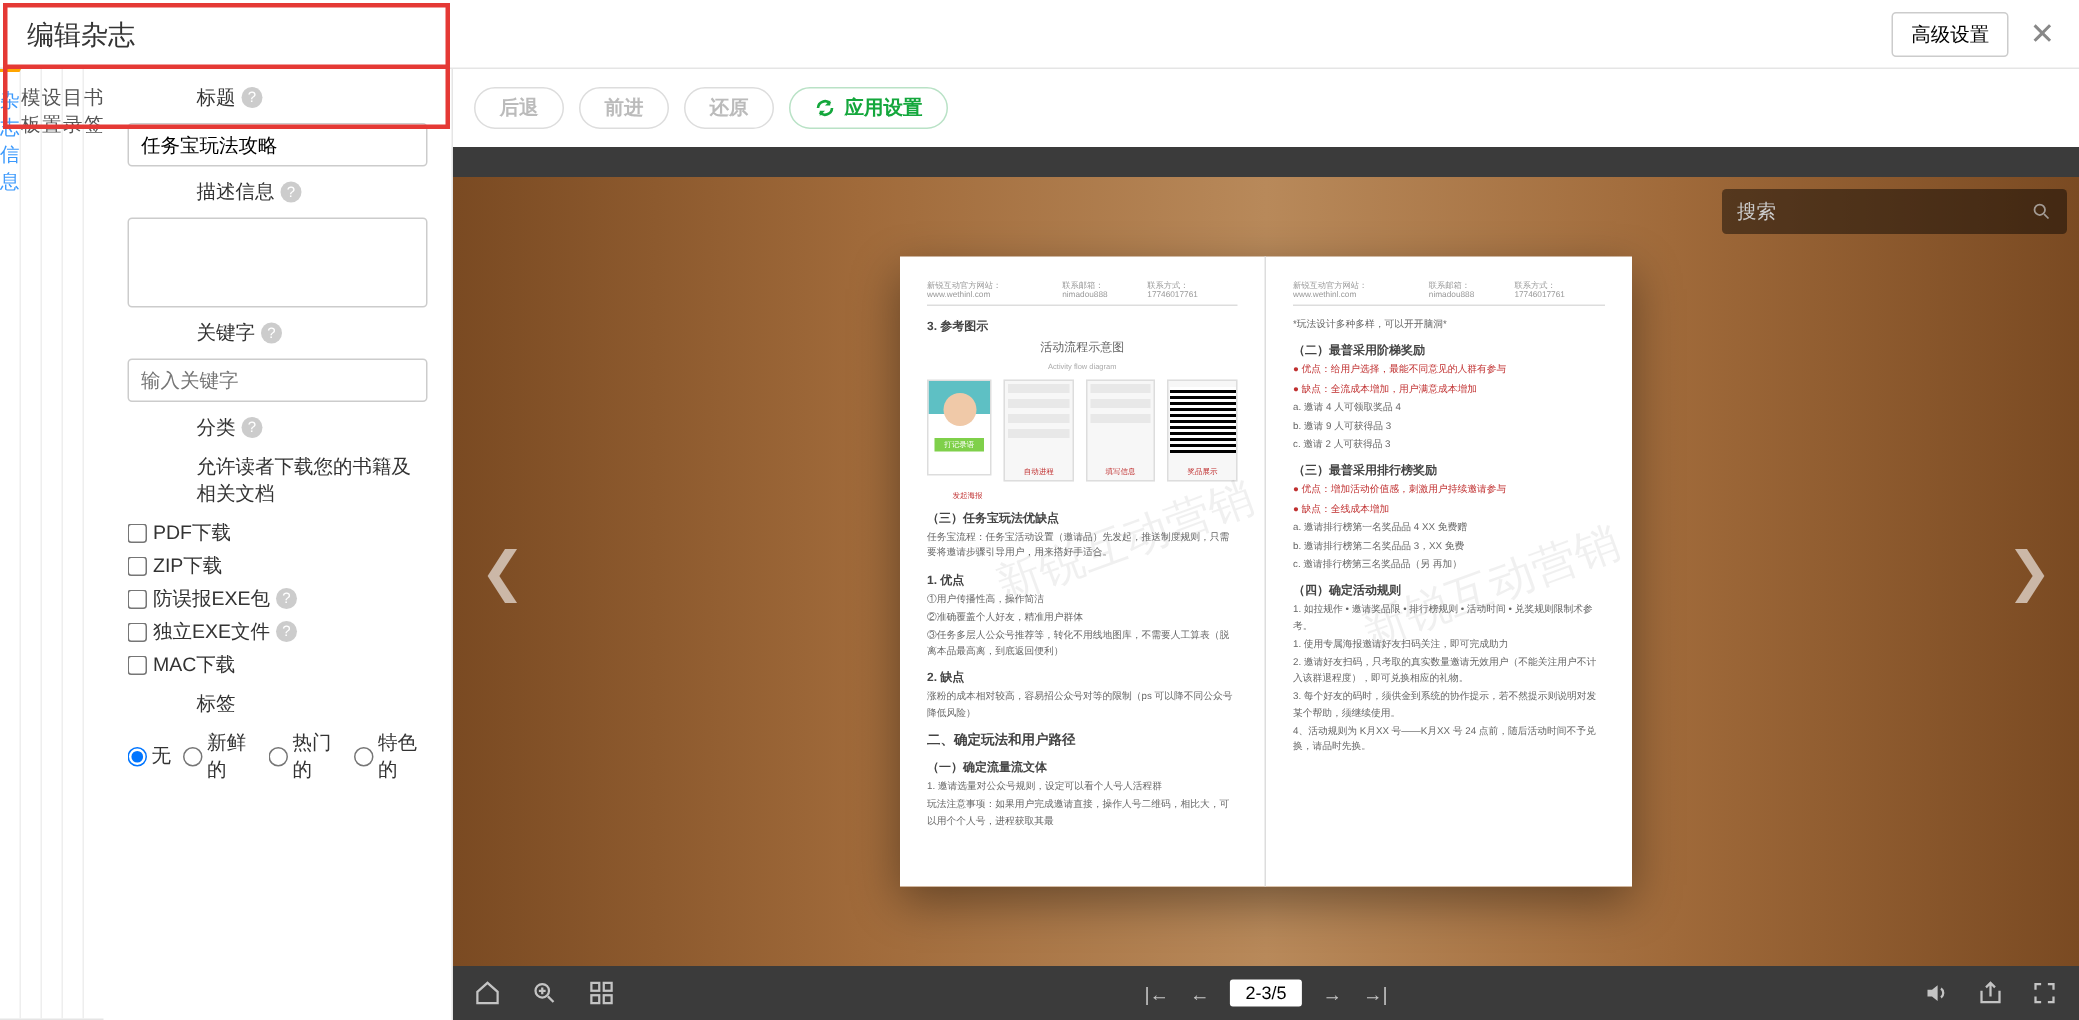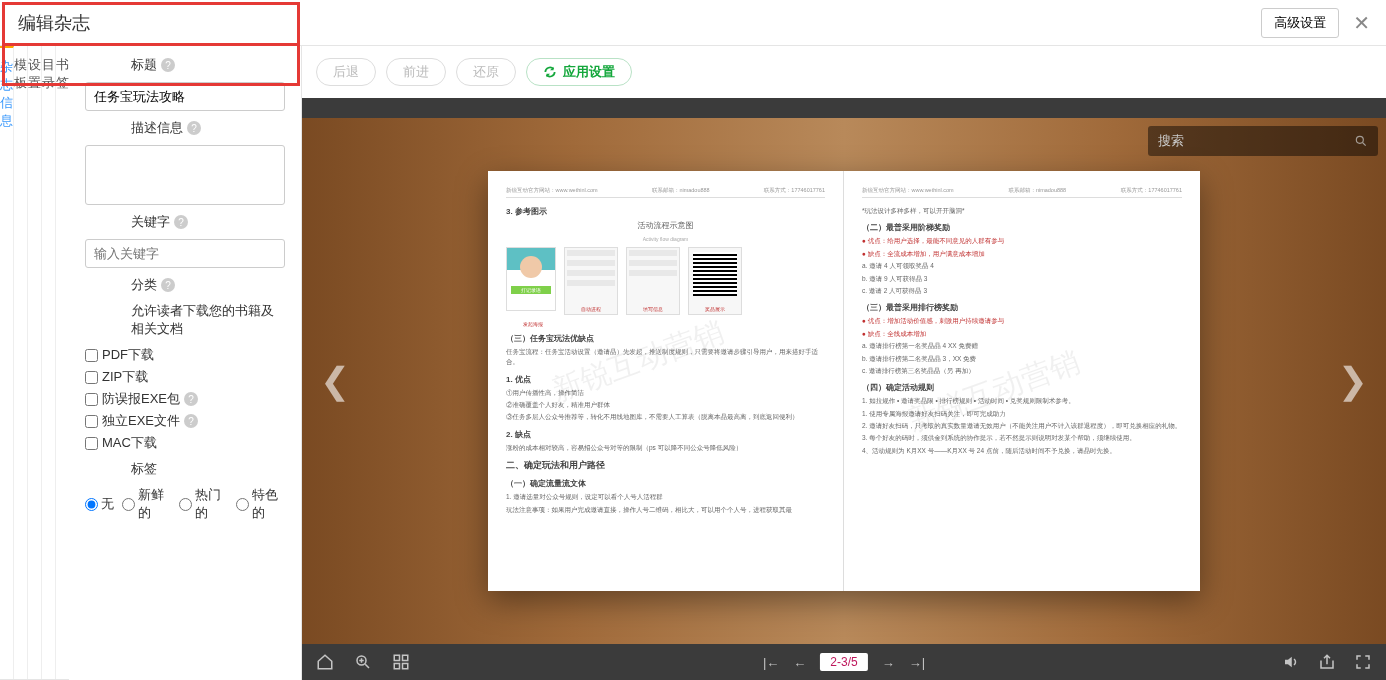--- a/index.html
+++ b/index.html
@@ -21,50 +21,50 @@
 .help{display:inline-flex;width:14px;height:14px;border-radius:50%;background:#ccc;color:#fff;font-size:10px;align-items:center;justify-content:center;}
 .input,.textarea,.select{width:100%;border:1px solid #ccc;border-radius:3px;padding:6px 8px;font-size:13px;background:#fff;}
 .textarea{height:60px;resize:none;}
 .checks{display:flex;flex-wrap:wrap;gap:4px 20px;}
 .chk{display:flex;align-items:center;gap:4px;width:120px;font-size:13px;}
 .chk input{margin:0;}
 .radios{display:flex;gap:8px;align-items:center;}
 .radio{display:flex;align-items:center;gap:3px;}
 .preview{flex:1;display:flex;flex-direction:column;background:#fff;}
 .toolbar{display:flex;align-items:center;gap:10px;padding:12px 14px;}
-.pill{border:1px solid #ddd;background:#fff;border-radius:16px;padding:4px 16px;color:#bbb;font-size:13px;}
+.pill{border:1px solid #ddd;background:#fff;border-radius:16px;padding:4px 16px;color:#bbb;font-size:13px;font-weight:bold;}
 .pill.apply{color:#14a73c;font-weight:bold;display:flex;align-items:center;gap:6px;border-color:#b9e2c6;}
 .toolbar-right{margin-left:auto;display:flex;gap:6px;align-items:center;}
 .iconbtn{border:1px solid #ccc;background:#fff;width:32px;height:30px;border-radius:3px;display:flex;align-items:center;justify-content:center;cursor:pointer;color:#555;}
 .stage-wrap{flex:1;display:flex;flex-direction:column;min-height:0;}
 .stage{flex:1;background:linear-gradient(90deg,#7a4a22,#a06a3a 25%,#b8895a 50%,#a06a3a 75%,#7a4a22);position:relative;display:flex;align-items:center;justify-content:center;}
 .stage-top{height:20px;background:#3b3b3b;}
 .search{position:absolute;top:8px;right:8px;width:230px;height:30px;background:rgba(0,0,0,.45);border-radius:3px;display:flex;align-items:center;padding:0 10px;color:#ccc;font-size:13px;}
 .search .mag{margin-left:auto;opacity:.7;}
 .book{display:flex;box-shadow:0 10px 30px rgba(0,0,0,.4);}
-.page{width:356px;height:420px;background:#fff;padding:16px 18px;font-size:7px;color:#444;position:relative;overflow:hidden;}
+.page{width:244px;height:420px;background:#fff;padding:16px 18px;font-size:7px;color:#444;position:relative;overflow:hidden;}
 .page.left{border-right:1px solid #ddd;}
 .page h4{font-size:8px;font-weight:bold;margin:6px 0 3px;}
 .page p{font-size:6.5px;line-height:1.6;color:#666;margin:2px 0;}
 .page .hdr{font-size:5.5px;color:#999;border-bottom:1px solid #ddd;padding-bottom:3px;margin-bottom:8px;display:flex;justify-content:space-between;}
 .page .red{color:#c03030;}
 .wm{position:absolute;font-size:30px;color:rgba(0,0,0,.06);transform:rotate(-20deg);pointer-events:none;}
 .wm1{top:170px;left:60px;}
 .wm2{top:200px;left:60px;}
 .thumbs{display:flex;gap:8px;margin:4px 0 6px;}
 .thumb{width:54px;height:68px;border:1px solid #ddd;background:#f7f7f7;font-size:5px;display:flex;flex-direction:column;}
 .thumb .bar{height:6px;background:#e8e8e8;margin:2px;}
 .qr{width:44px;height:44px;background:repeating-linear-gradient(0deg,#000 0 2px,#fff 2px 4px),repeating-linear-gradient(90deg,#000 0 2px,#fff 2px 4px);margin:4px auto;}
 .thumb .cap{font-size:5px;text-align:center;color:#c03030;margin-top:auto;padding:2px;}
 .arrow{position:absolute;top:50%;transform:translateY(-50%);color:rgba(255,255,255,.6);font-size:36px;cursor:pointer;user-select:none;}
 .arrow.l{left:18px;}
 .arrow.r{right:18px;}
 .viewer-bar{height:36px;background:#3b3b3b;display:flex;align-items:center;padding:0 14px;color:#ddd;gap:20px;}
 .viewer-bar .mid{position:absolute;left:50%;transform:translateX(-50%);display:flex;align-items:center;gap:14px;}
-.pg{background:#fff;color:#be185d;padding:2px 10px;border-radius:2px;font-size:12px;}
+.pg{background:#fff;color:#000000;padding:2px 10px;border-radius:2px;font-size:12px;}
 .vb-icon{cursor:pointer;opacity:.85;display:inline-flex;}
 .viewer-bar .right{margin-left:auto;display:flex;gap:18px;}
 .footer{display:flex;align-items:center;padding:10px 16px;gap:10px;border-top:1px solid #e5e5e5;}
 .footer .spacer{flex:1;}
 .btn.primary{background:#3b99fc;color:#fff;border-color:#3b99fc;}
 .redbox{position:absolute;border:3px solid #e53935;pointer-events:none;}
 .rb1{top:2px;left:2px;width:298px;height:44px;}
 .rb2{top:46px;left:2px;width:298px;height:40px;border-top:none;}
 svg{display:block;}
 .poster{width:50px;height:64px;background:linear-gradient(#5ec0c4,#5ec0c4 35%,#fff 35%);border:1px solid #ddd;}

